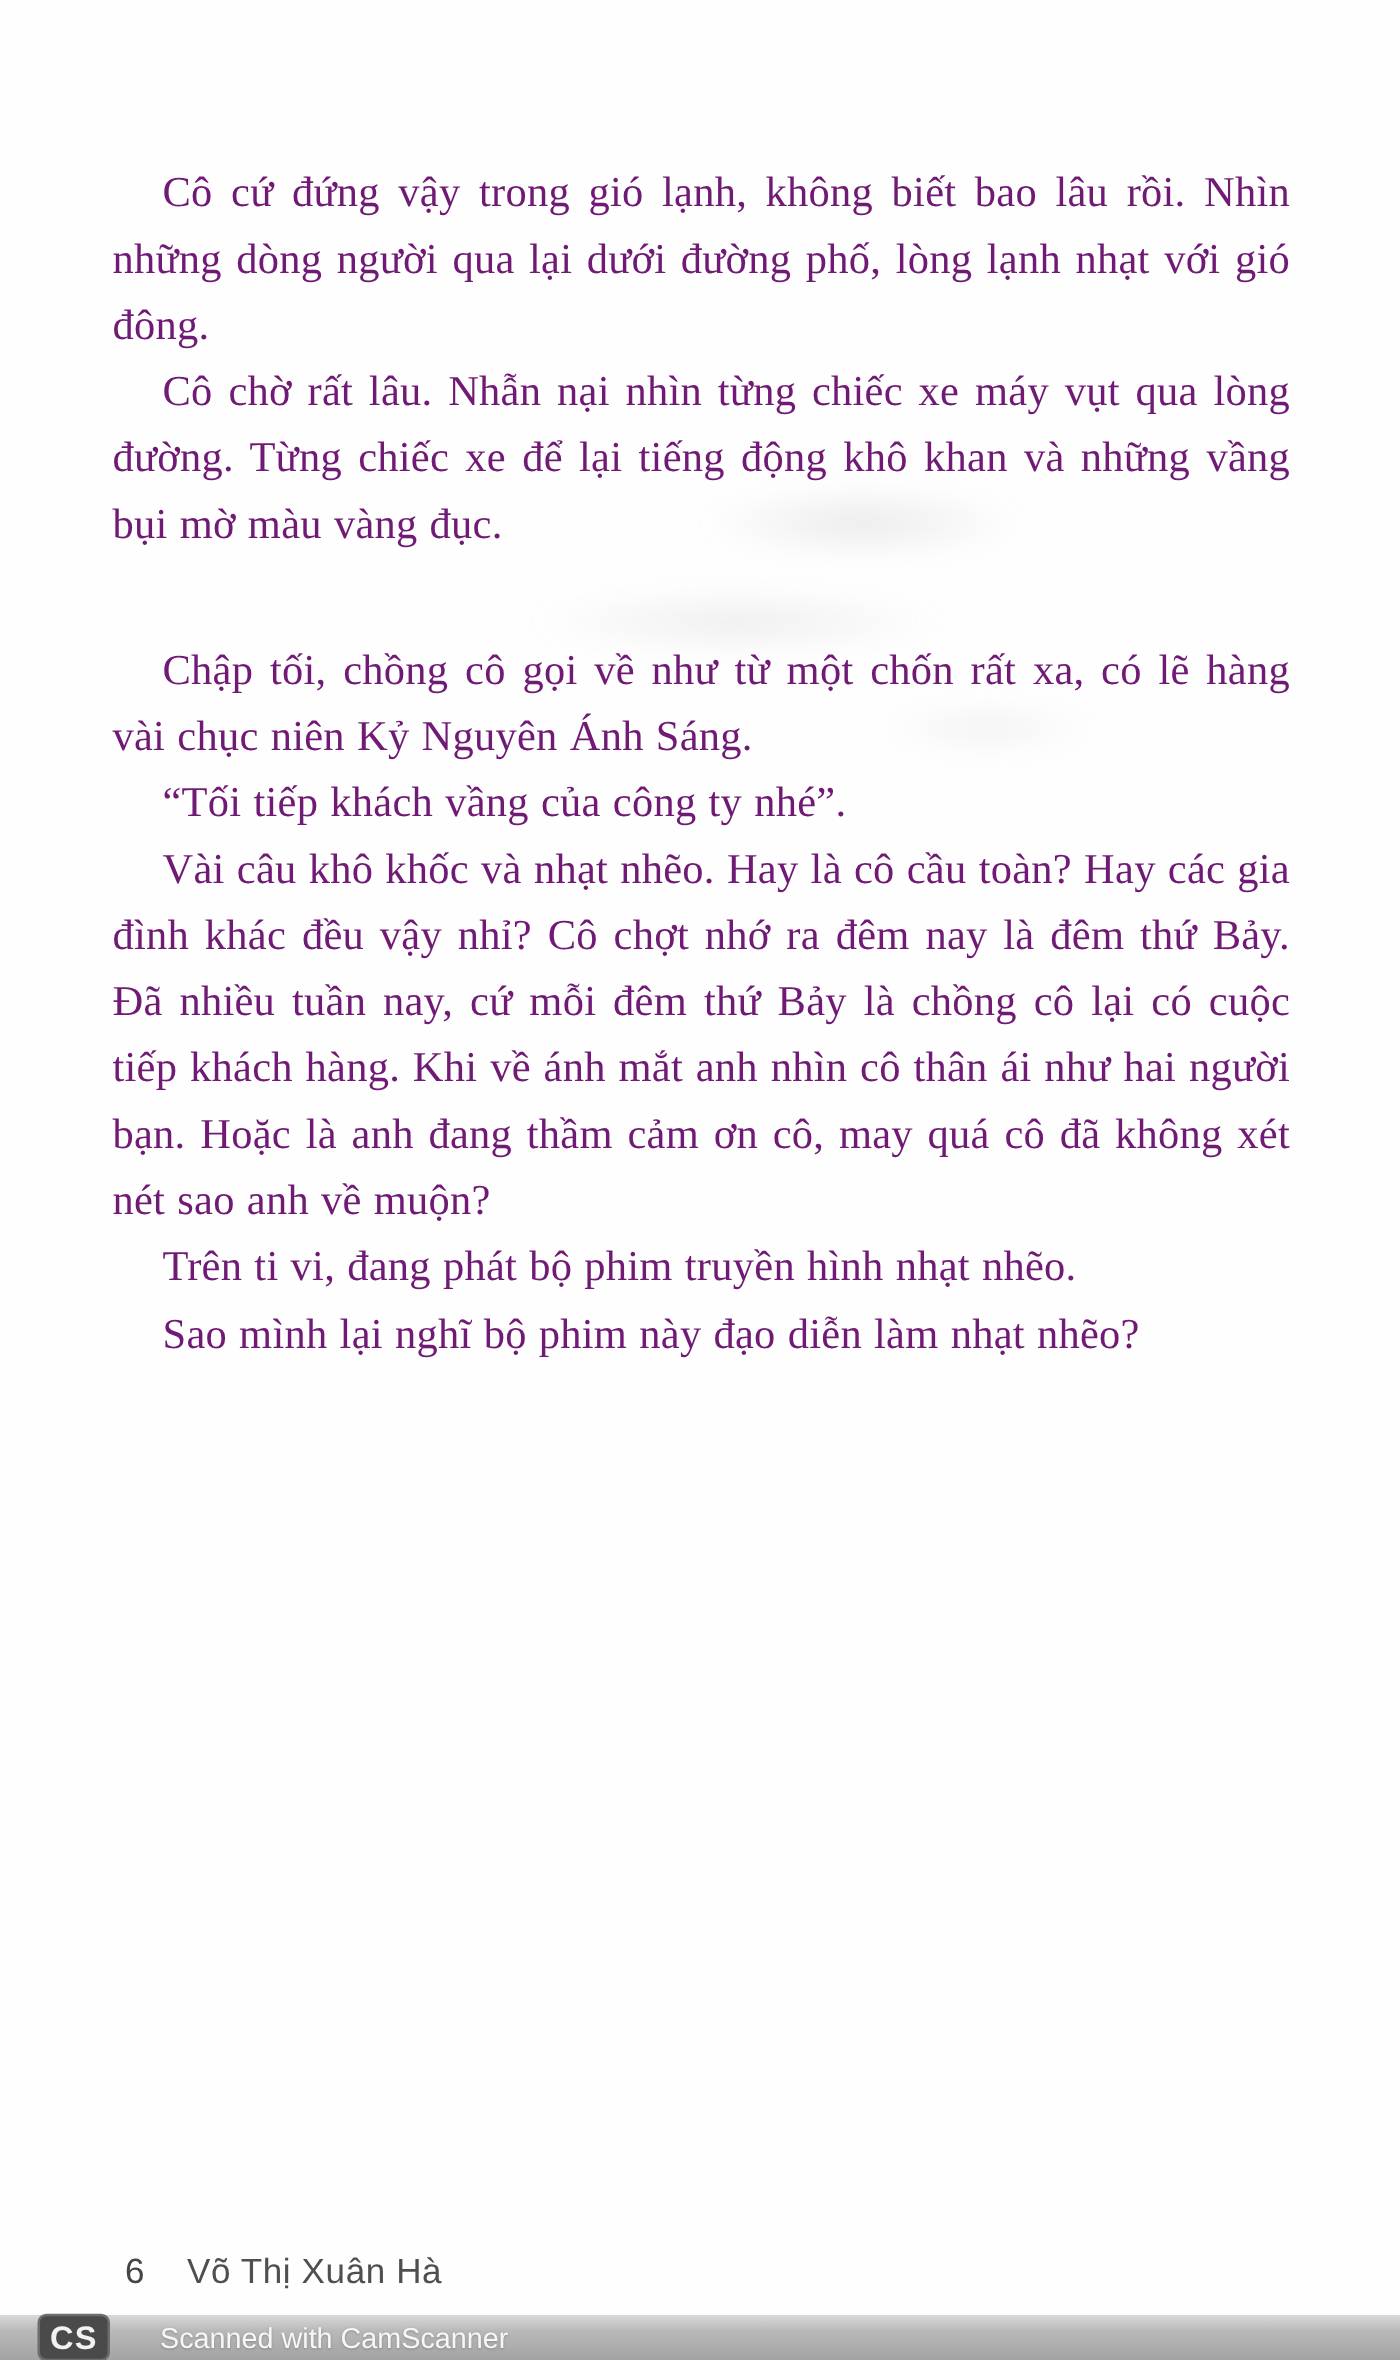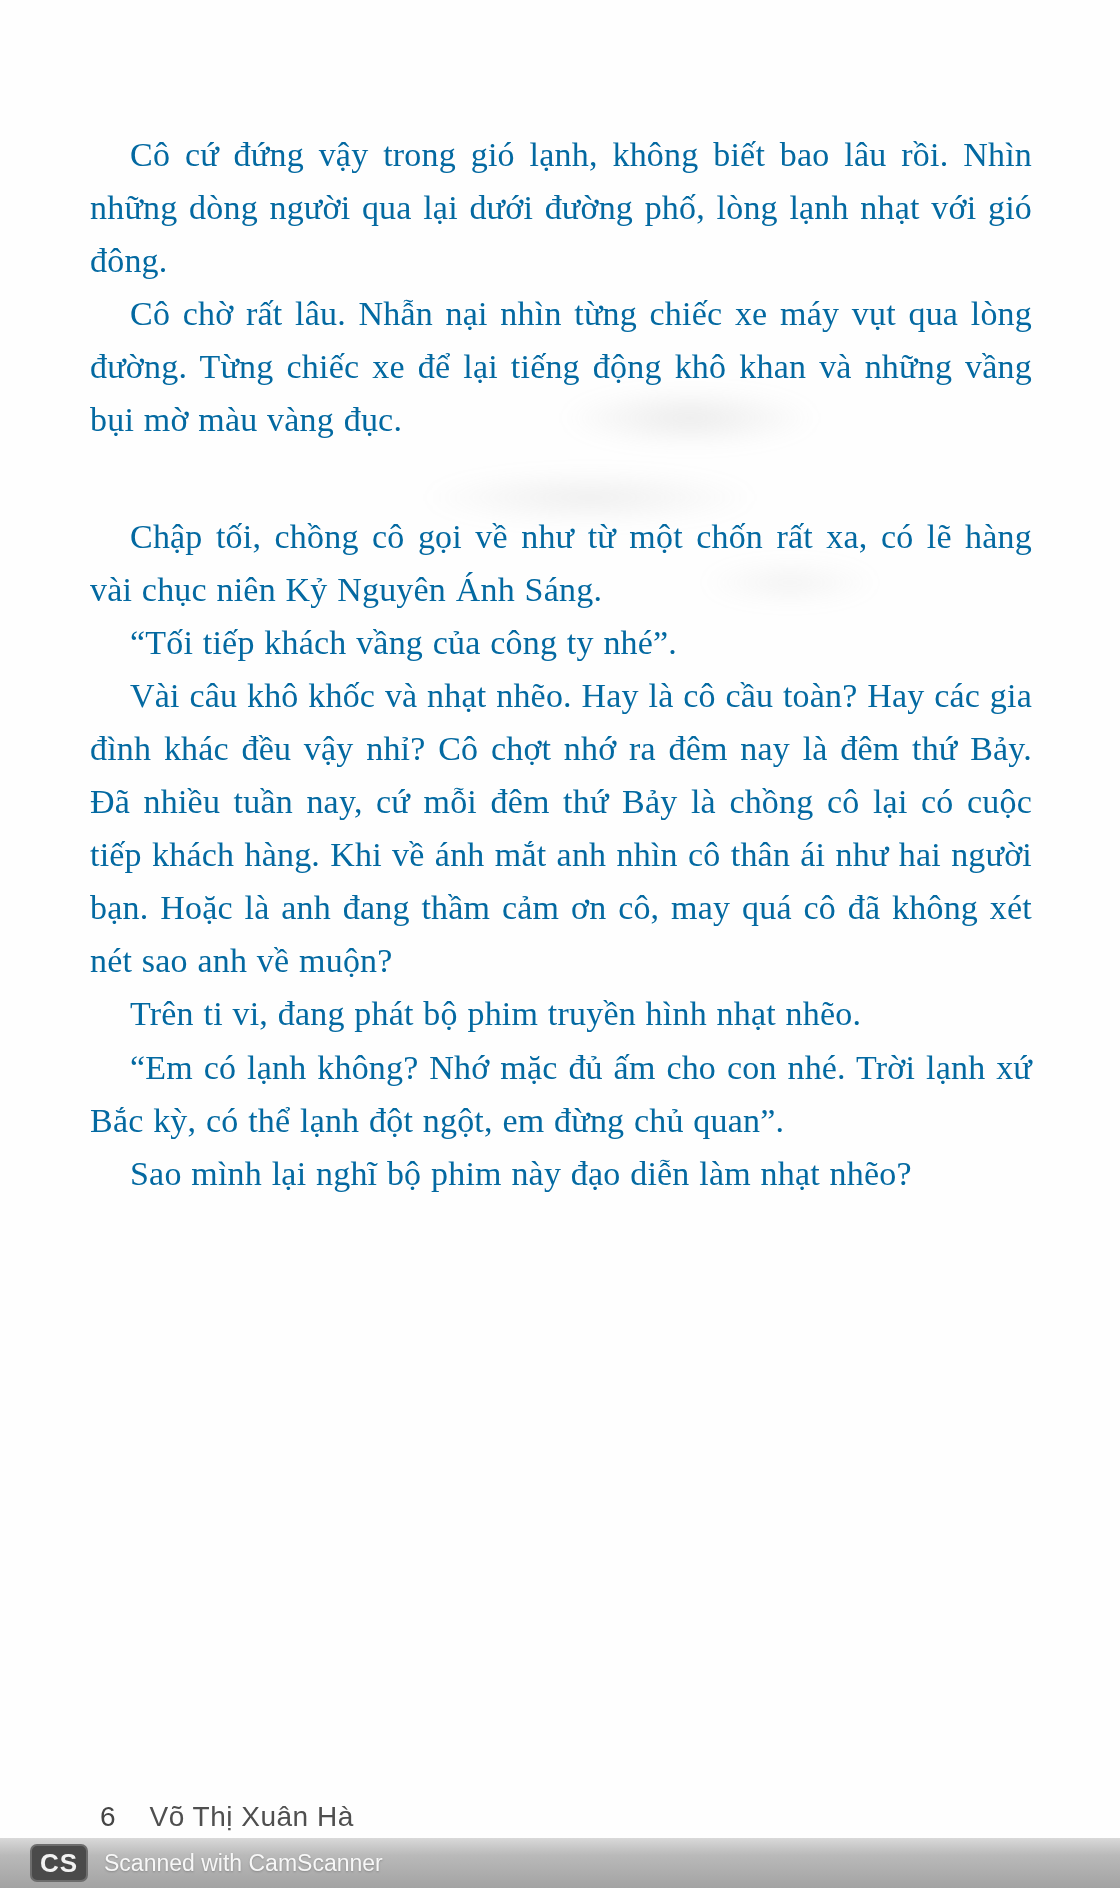--- a/index.html
+++ b/index.html
@@ -23,21 +23,21 @@
     top: 128px;
     left: 90px;
     width: 942px;
   }
   .para {
     margin: 0;
     font-size: 34px;
     line-height: 1.56;
     text-align: justify;
     text-indent: 40px;
-    color: #0369a1;
+    color: #701a75;
     letter-spacing: 0.2px;
     word-spacing: 1px;
   }
   .para.section-gap {
     margin-top: 64px;
   }
   
   .ghost {
     position: absolute;
     border-radius: 50%;
@@ -72,26 +72,27 @@
   }
   .page-footer .author {
     letter-spacing: 0.5px;
     margin-top: 43px;
   }
   .camscanner-bar {
     position: absolute;
     left: 0;
     bottom: 0;
     width: 1120px;
-    height: 50px;
+    height: 36px;
     background: linear-gradient(180deg, #d9d9d9 0%, #b9b9b9 35%, #a3a3a3 100%);
     display: flex;
     align-items: center;
     padding-left: 30px;
     box-sizing: border-box;
+    gap: 24px;
   }
   .cs-logo {
     display: inline-flex;
     align-items: center;
     justify-content: center;
     width: 58px;
     height: 38px;
     background: #4a4a4a;
     border: 2px solid #6d6d6d;
     border-radius: 7px;
@@ -119,21 +120,20 @@
   <div class="ghost ghost-b"></div>
   <div class="ghost ghost-c"></div>
 
   <div class="text-block">
     <p class="para">Cô cứ đứng vậy trong gió lạnh, không biết bao lâu rồi. Nhìn những dòng người qua lại dưới đường phố, lòng lạnh nhạt với gió đông.</p>
     <p class="para">Cô chờ rất lâu. Nhẫn nại nhìn từng chiếc xe máy vụt qua lòng đường. Từng chiếc xe để lại tiếng động khô khan và những vầng bụi mờ màu vàng đục.</p>
     <p class="para section-gap">Chập tối, chồng cô gọi về như từ một chốn rất xa, có lẽ hàng vài chục niên Kỷ Nguyên Ánh Sáng.</p>
     <p class="para">“Tối tiếp khách vầng của công ty nhé”.</p>
     <p class="para">Vài câu khô khốc và nhạt nhẽo. Hay là cô cầu toàn? Hay các gia đình khác đều vậy nhỉ? Cô chợt nhớ ra đêm nay là đêm thứ Bảy. Đã nhiều tuần nay, cứ mỗi đêm thứ Bảy là chồng cô lại có cuộc tiếp khách hàng. Khi về ánh mắt anh nhìn cô thân ái như hai người bạn. Hoặc là anh đang thầm cảm ơn cô, may quá cô đã không xét nét sao anh về muộn?</p>
     <p class="para">Trên ti vi, đang phát bộ phim truyền hình nhạt nhẽo.</p>
-    <p class="para">“Em có lạnh không? Nhớ mặc đủ ấm cho con nhé. Trời lạnh xứ Bắc kỳ, có thể lạnh đột ngột, em đừng chủ quan”.</p>
     <p class="para">Sao mình lại nghĩ bộ phim này đạo diễn làm nhạt nhẽo?</p>
   </div>
 
   <div class="page-footer">
     <span class="pagenum">6</span>
     <span class="author">Võ Thị Xuân Hà</span>
   </div>
 
   <div class="camscanner-bar">
     <span class="cs-logo">CS</span>

